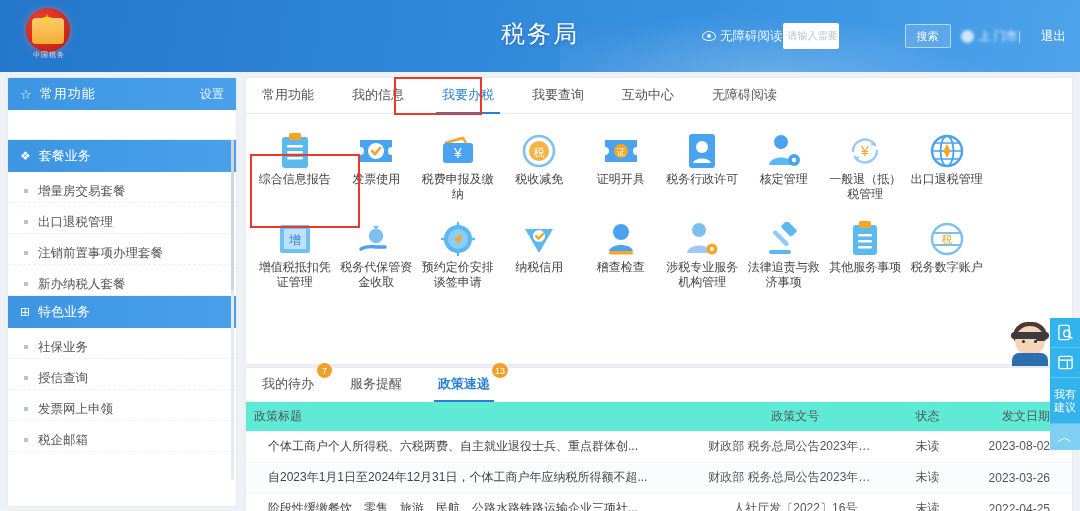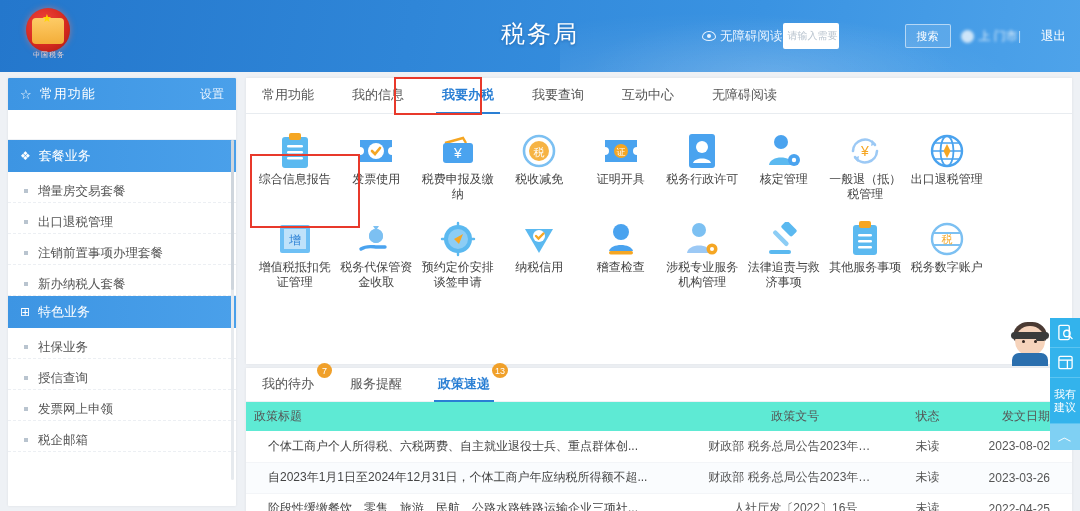--- a/index.html
+++ b/index.html
@@ -122,21 +122,21 @@
   
   .main {
     position: absolute; left: 246px; top: 6px; width: 826px; height: 286px;
     background: #fff; box-shadow: 0 0 3px rgba(0,0,0,.07);
   }
   .tabbar {
     height: 36px; border-bottom: 1px solid #e8ecf0;
     display: flex; align-items: center; padding-left: 12px; gap: 30px; position: relative;
   }
   .tab { font-size: 13px; color: #555; cursor: pointer; position: relative; padding: 8px 4px 9px; }
-  .tab.active { color: #2a7fd4; font-weight: bold; }
+  .tab.active { color: #2a7fd4; font-weight: normal; }
   .tab.active::after {
     content: ""; position: absolute; left: -2px; right: -2px; bottom: -1px;
     height: 2px; background: #2a7fd4;
   }
   .redbox-tab {
     position: absolute; left: 148px; top: -1px; width: 88px; height: 38px;
     border: 2px solid #e8392b; pointer-events: none;
   }
 
   .grid { padding: 10px 8px 6px; display: flex; flex-direction: column; gap: 2px; }

